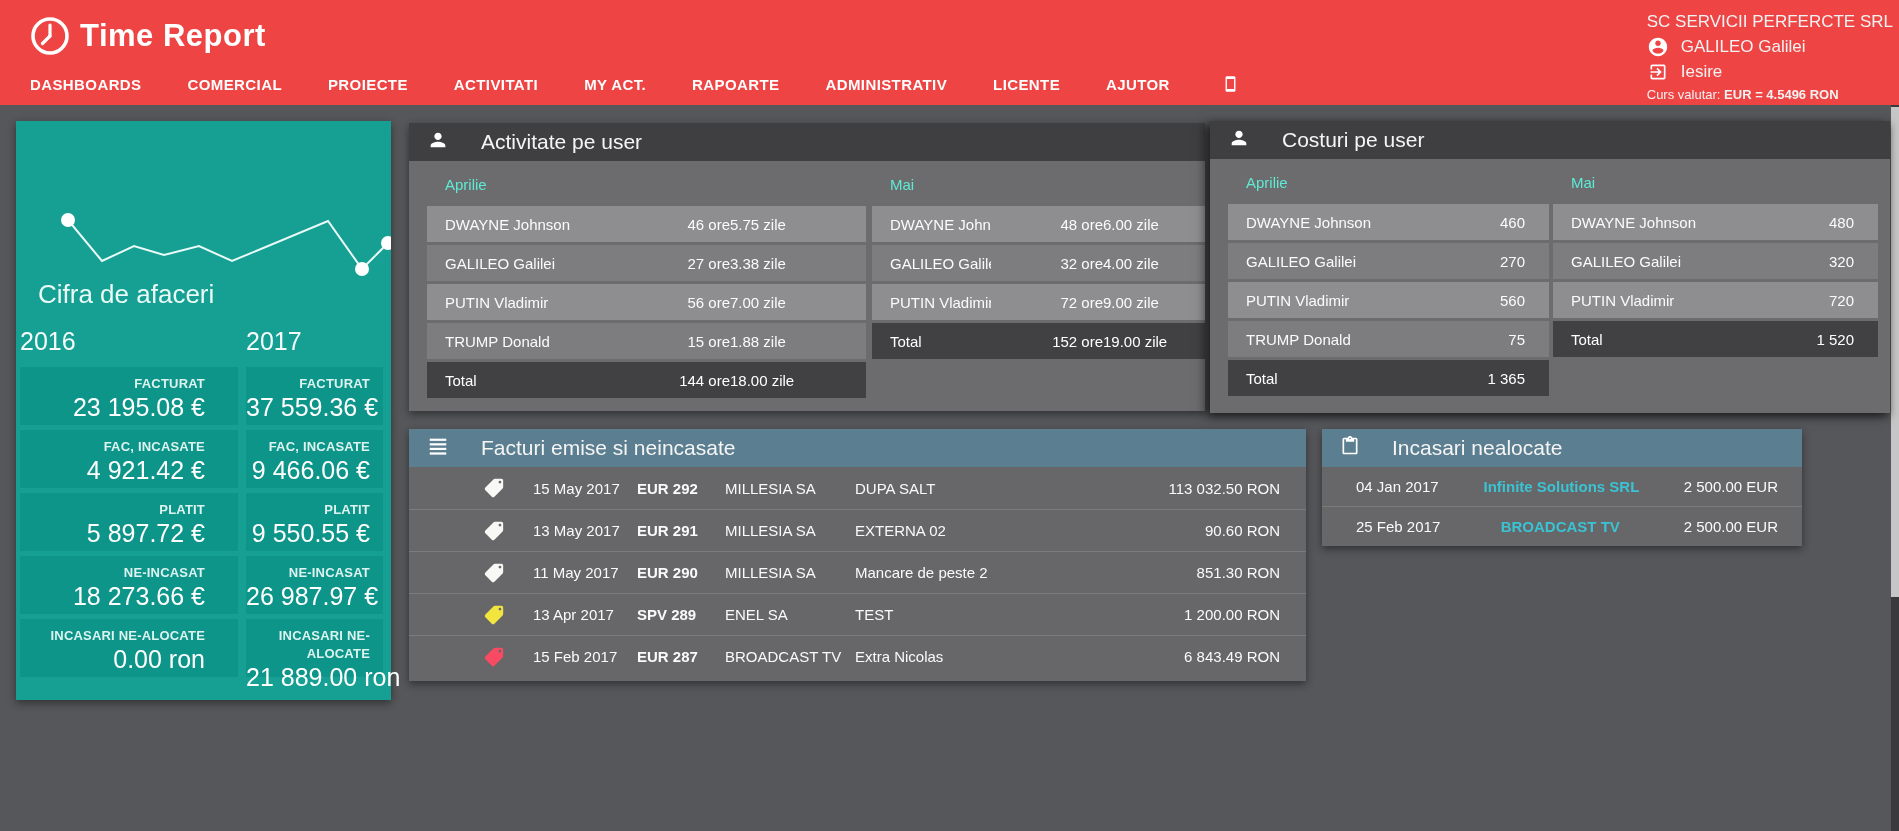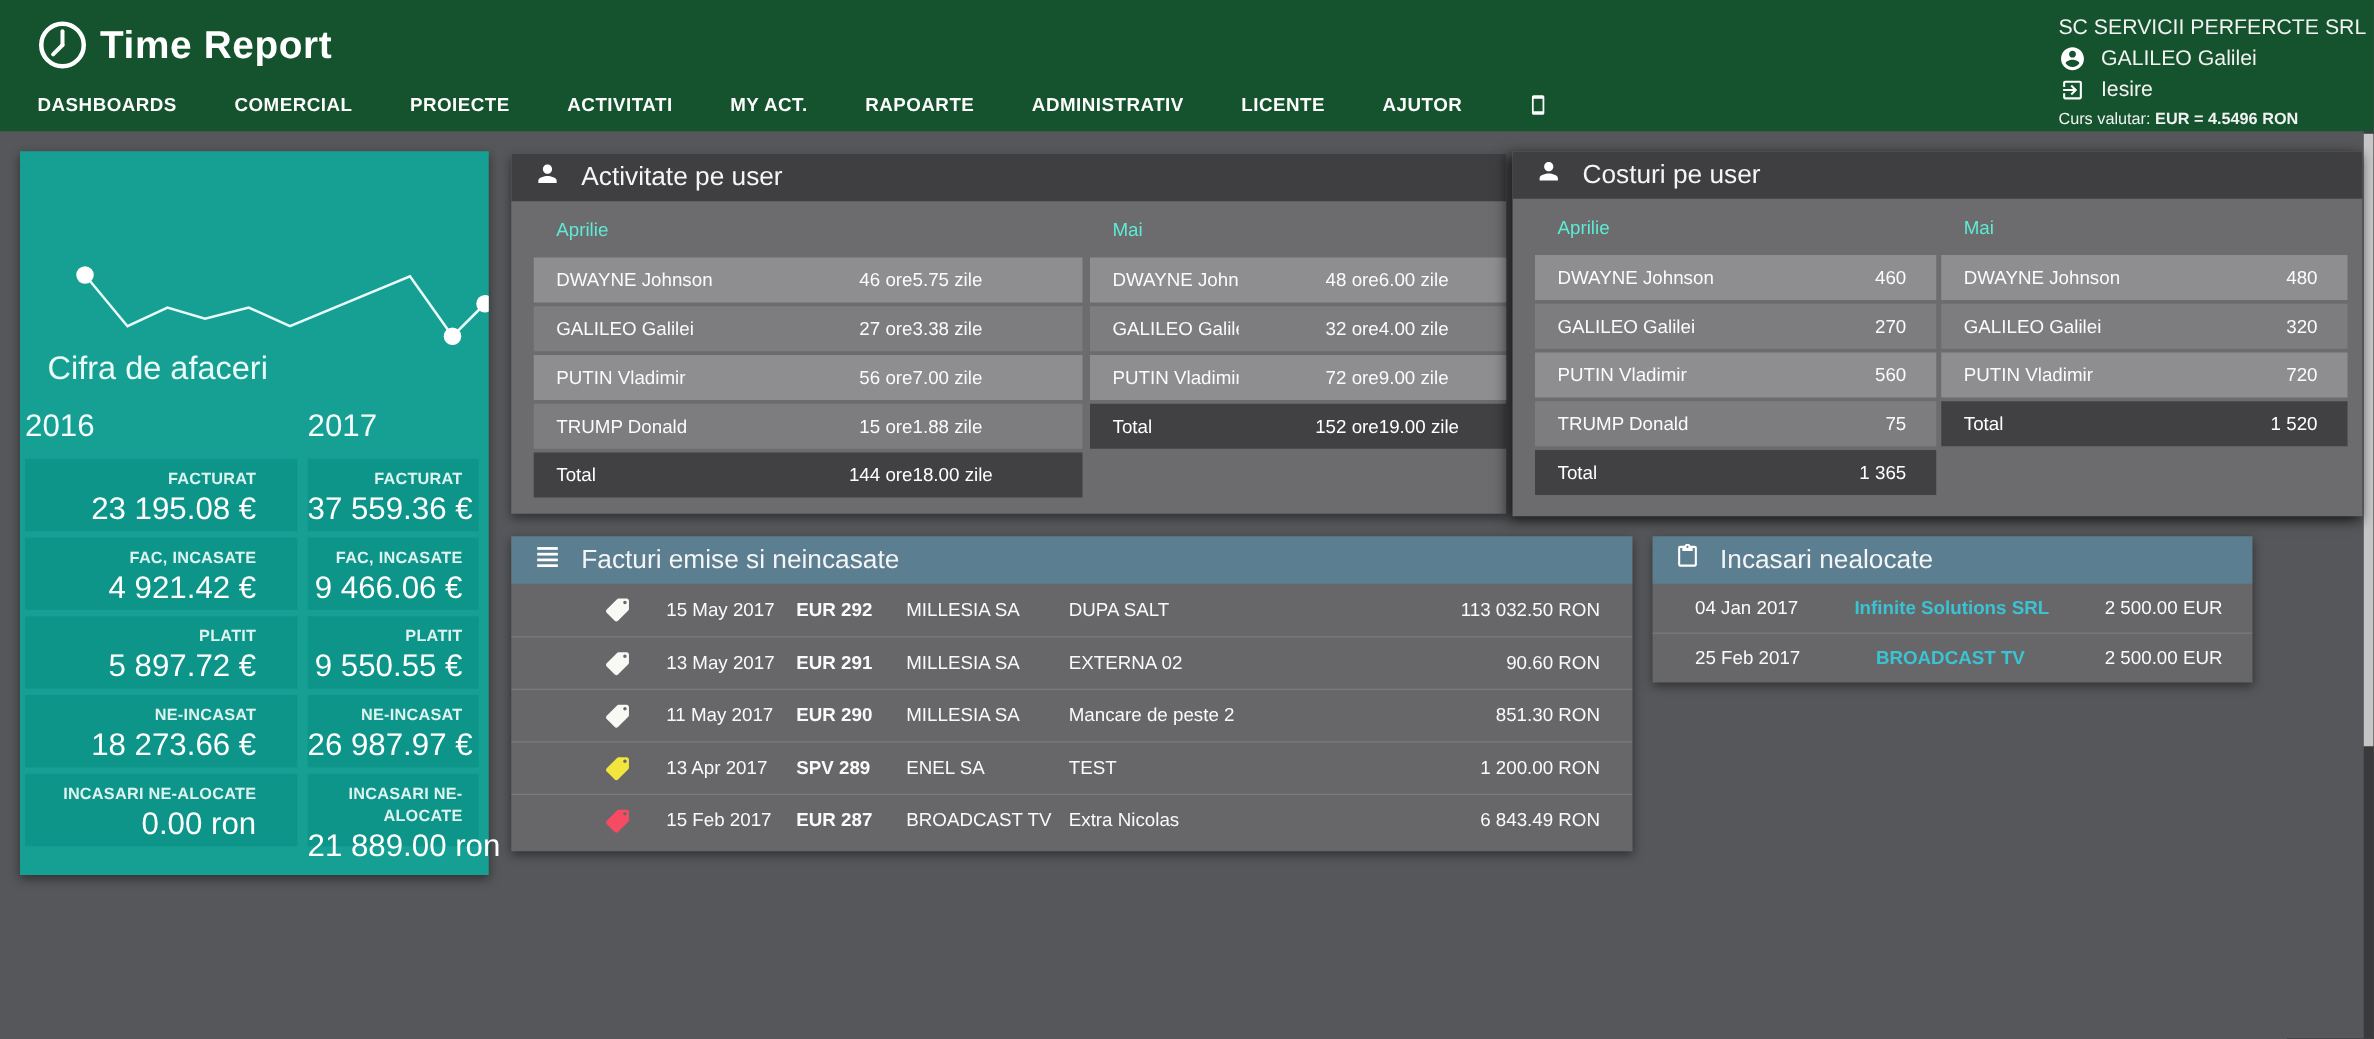--- a/index.html
+++ b/index.html
@@ -1,20 +1,20 @@
 <!DOCTYPE html>
 <html><head>
 <meta charset="utf-8">
 <style>
   html,body{margin:0;padding:0;background:#2e2e30;}
   *{box-sizing:border-box;font-family:"Liberation Sans","DejaVu Sans",sans-serif;}
   .canvas{position:relative;width:1899px;height:831px;background:#56575a;overflow:hidden;}
 
   
-  .topbar{position:absolute;left:0;top:0;width:1899px;height:105px;background:#14532d;color:#fff;}
+  .topbar{position:absolute;left:0;top:0;width:1899px;height:105px;background:#ef4444;color:#fff;}
   .logo{position:absolute;left:28px;top:14px;display:flex;align-items:center;gap:8px;}
   .logo-text{font-size:31px;font-weight:bold;letter-spacing:.5px;color:#fff;}
   .nav{position:absolute;left:30px;top:72px;display:flex;align-items:center;gap:46px;}
   .nav-item{font-size:15px;font-weight:700;letter-spacing:.4px;color:#fdfdfd;cursor:pointer;white-space:nowrap;}
   .phone-ic{display:inline-flex;margin-left:6px;cursor:pointer;}
   .hdr-right{position:absolute;right:6px;top:10px;text-align:left;color:#f2f2f2;}
   .hdr-company{font-size:17px;line-height:24px;}
   .hdr-row{display:flex;align-items:center;gap:12px;font-size:17px;line-height:24px;margin-top:1px;cursor:pointer;}
   .hdr-row .ic{display:inline-flex;width:22px;justify-content:center;}
   .hdr-curs{font-size:13px;margin-top:3px;}
@@ -29,21 +29,21 @@
   .cifra-years span{font-size:25px;color:#f4fbfa;}
   .cifra-grid{position:absolute;left:0;top:246px;width:100%;display:grid;grid-template-columns:218px 137px;gap:5px 8px;padding:0 4px;}
   .c-cell{height:58px;background:var(--teal-cell,#0e958a);text-align:right;padding-top:7px;}
   .c-cell:nth-child(odd){padding-right:33px;}
   .c-cell:nth-child(even){padding-right:13px;}
   .c-label{font-size:13px;font-weight:bold;color:#dcf3ef;letter-spacing:.2px;}
   .c-value{font-size:25px;color:#fff;margin-top:1px;white-space:nowrap;}
 
   
   .panel{position:absolute;box-shadow:0 3px 8px rgba(0,0,0,.45);overflow:hidden;}
-  .panel-hdr{height:38px;display:flex;align-items:center;gap:16px;padding-left:18px;color:#f5f5f5;font-size:21px;font-weight:400;}
+  .panel-hdr{height:38px;display:flex;align-items:center;gap:32px;padding-left:18px;color:#f5f5f5;font-size:21px;font-weight:400;}
   .hdr-dark{background:var(--hdr-dark,#3f3f41);}
   .hdr-blue{background:var(--hdr-blue,#5b7e90);}
   .panel-activitate{left:409px;top:123px;width:796px;height:288px;background:#6c6c6e;z-index:1;}
   .panel-costuri{left:1210px;top:121px;width:680px;height:292px;background:#6c6c6e;z-index:2;
     box-shadow:-5px 3px 10px rgba(0,0,0,.5),0 3px 8px rgba(0,0,0,.4);}
   .panel-body{position:absolute;left:0;top:38px;right:0;bottom:0;}
   .month-col{position:absolute;top:0;}
   .month-label{margin:15px 0 13px 18px;font-size:15px;font-weight:normal;color:#5eead4;}
   .u-row{height:36px;margin-bottom:3px;display:flex;align-items:center;padding:0 24px 0 18px;
     background:#8e8e90;color:#fbfbfb;font-size:15px;white-space:nowrap;}

